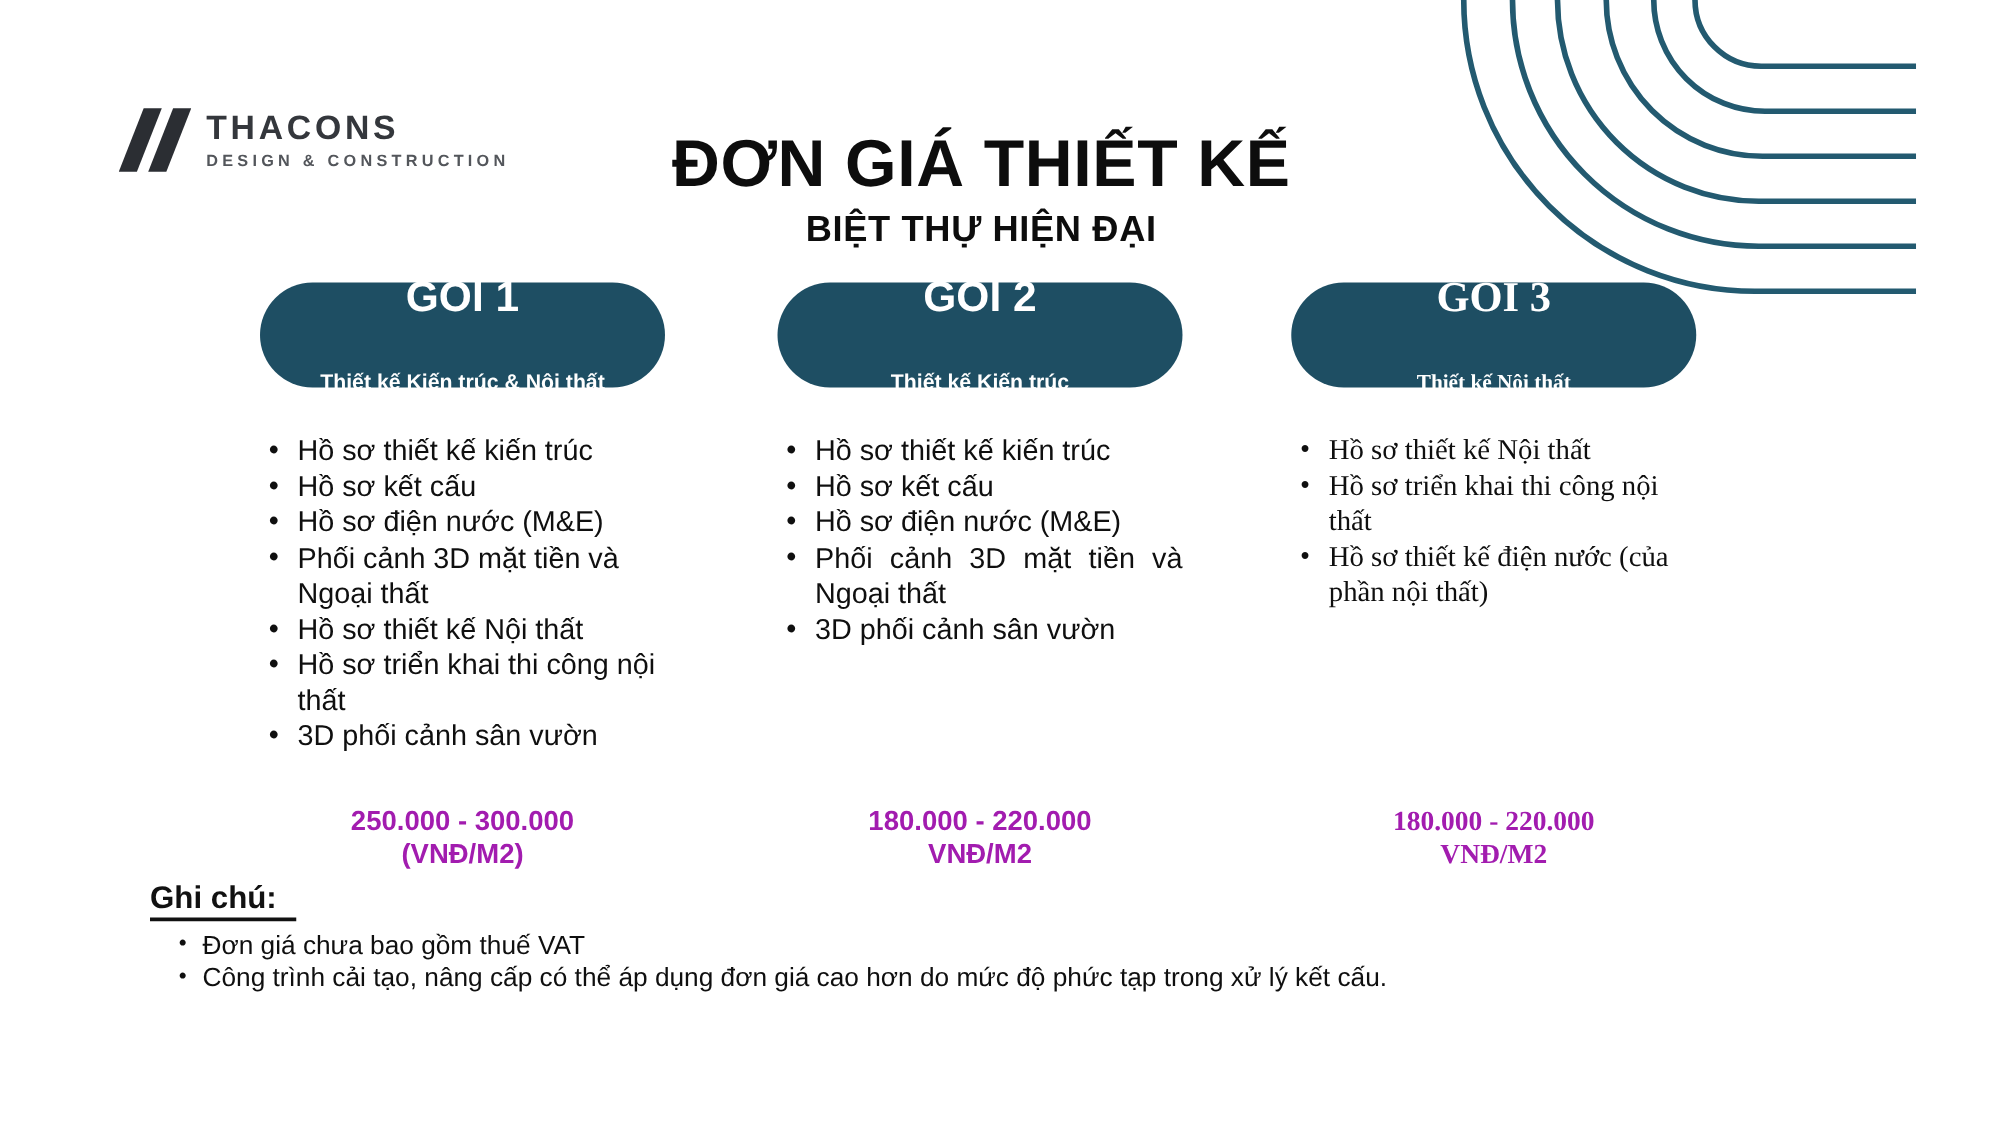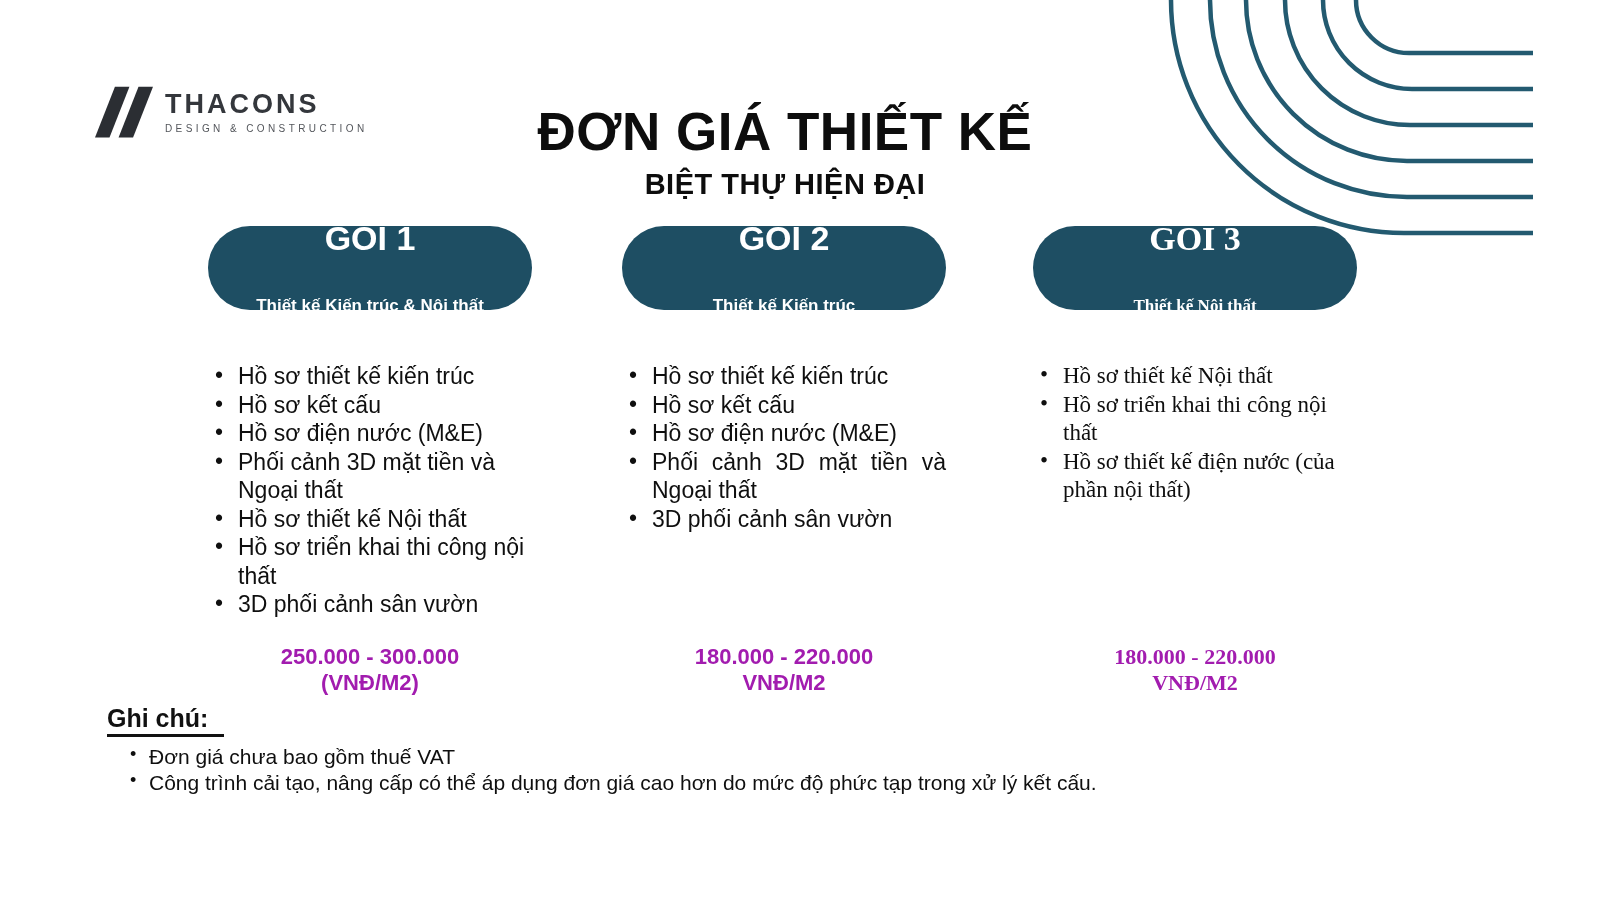--- a/index.html
+++ b/index.html
@@ -13,45 +13,45 @@
   body{font-family:"Liberation Sans","DejaVu Sans",sans-serif;color:var(--text);}
   .canvas{position:relative;width:1533px;height:900px;background:#ffffff;overflow:hidden;padding-left:15px;}
 
   
   .corner-arcs{position:absolute;top:0;right:0;width:420px;height:250px;color:var(--curve);}
 
   
   .logo{position:absolute;left:95px;top:85px;display:flex;align-items:center;gap:12px;}
   .logo-mark{width:58px;height:54px;color:var(--logo);}
   .logo-name{font-size:27px;font-weight:bold;letter-spacing:3px;color:#34373c;line-height:1;}
-  .logo-tagline{font-size:10px;letter-spacing:3.4px;color:#53565b;margin-top:5px;font-weight:normal;}
+  .logo-tagline{font-size:13px;letter-spacing:3.4px;color:#53565b;margin-top:5px;font-weight:bold;}
 
   
   .title-block{position:absolute;left:385px;top:86px;width:800px;text-align:center;}
   .main-title{font-size:53px;font-weight:800;letter-spacing:.5px;color:#0d0d0d;line-height:1.1;margin-top:17px;}
   .sub-title{font-size:29px;font-weight:800;letter-spacing:.5px;color:#0d0d0d;margin-top:7px;}
 
   
   .col{position:absolute;top:226px;width:324px;height:530px;}
   .col1{left:208px;}
   .col2{left:622px;}
   .col3{left:1033px;font-family:Liberation Serif, serif;}
   .pill{height:84px;border-radius:42px;background:var(--accent);color:#ffffff;
         display:flex;flex-direction:column;align-items:center;justify-content:center;gap:35px;}
   .pill-name{font-size:34px;font-weight:800;line-height:1.1;}
   .pill-scope{font-size:17px;font-weight:bold;margin-top:4px;}
-  ul.benefits{list-style:none;margin-top:52px;font-size:23px;line-height:1.24;color:#0f0f0f;}
+  ul.benefits{list-style:none;margin-top:36px;font-size:23px;line-height:1.24;color:#0f0f0f;}
   ul.benefits li{position:relative;padding-left:30px;}
   ul.benefits li::before{content:"•";position:absolute;left:7px;top:-1px;}
   .col2 ul.benefits li{text-align:justify;}
   .price{position:absolute;top:418px;left:0;width:100%;text-align:center;
          font-size:22px;font-weight:800;line-height:1.18;color:#a21caf;}
 
   
-  .notes{position:absolute;left:107px;top:704px;width:1400px;}
+  .notes{position:absolute;left:120px;top:704px;width:1400px;}
   .notes-label{display:inline-block;font-size:25px;font-weight:800;border-bottom:3px solid #111;
                padding-right:16px;padding-bottom:1px;}
   ul.note-list{list-style:none;margin-top:7px;margin-left:23px;font-size:21px;line-height:1.245;color:#0f0f0f;}
   ul.note-list li{position:relative;padding-left:19px;}
   ul.note-list li::before{content:"•";position:absolute;left:0;top:-1px;font-size:18px;}
 </style>
 </head>
 <body>
 
 <div class="canvas">

